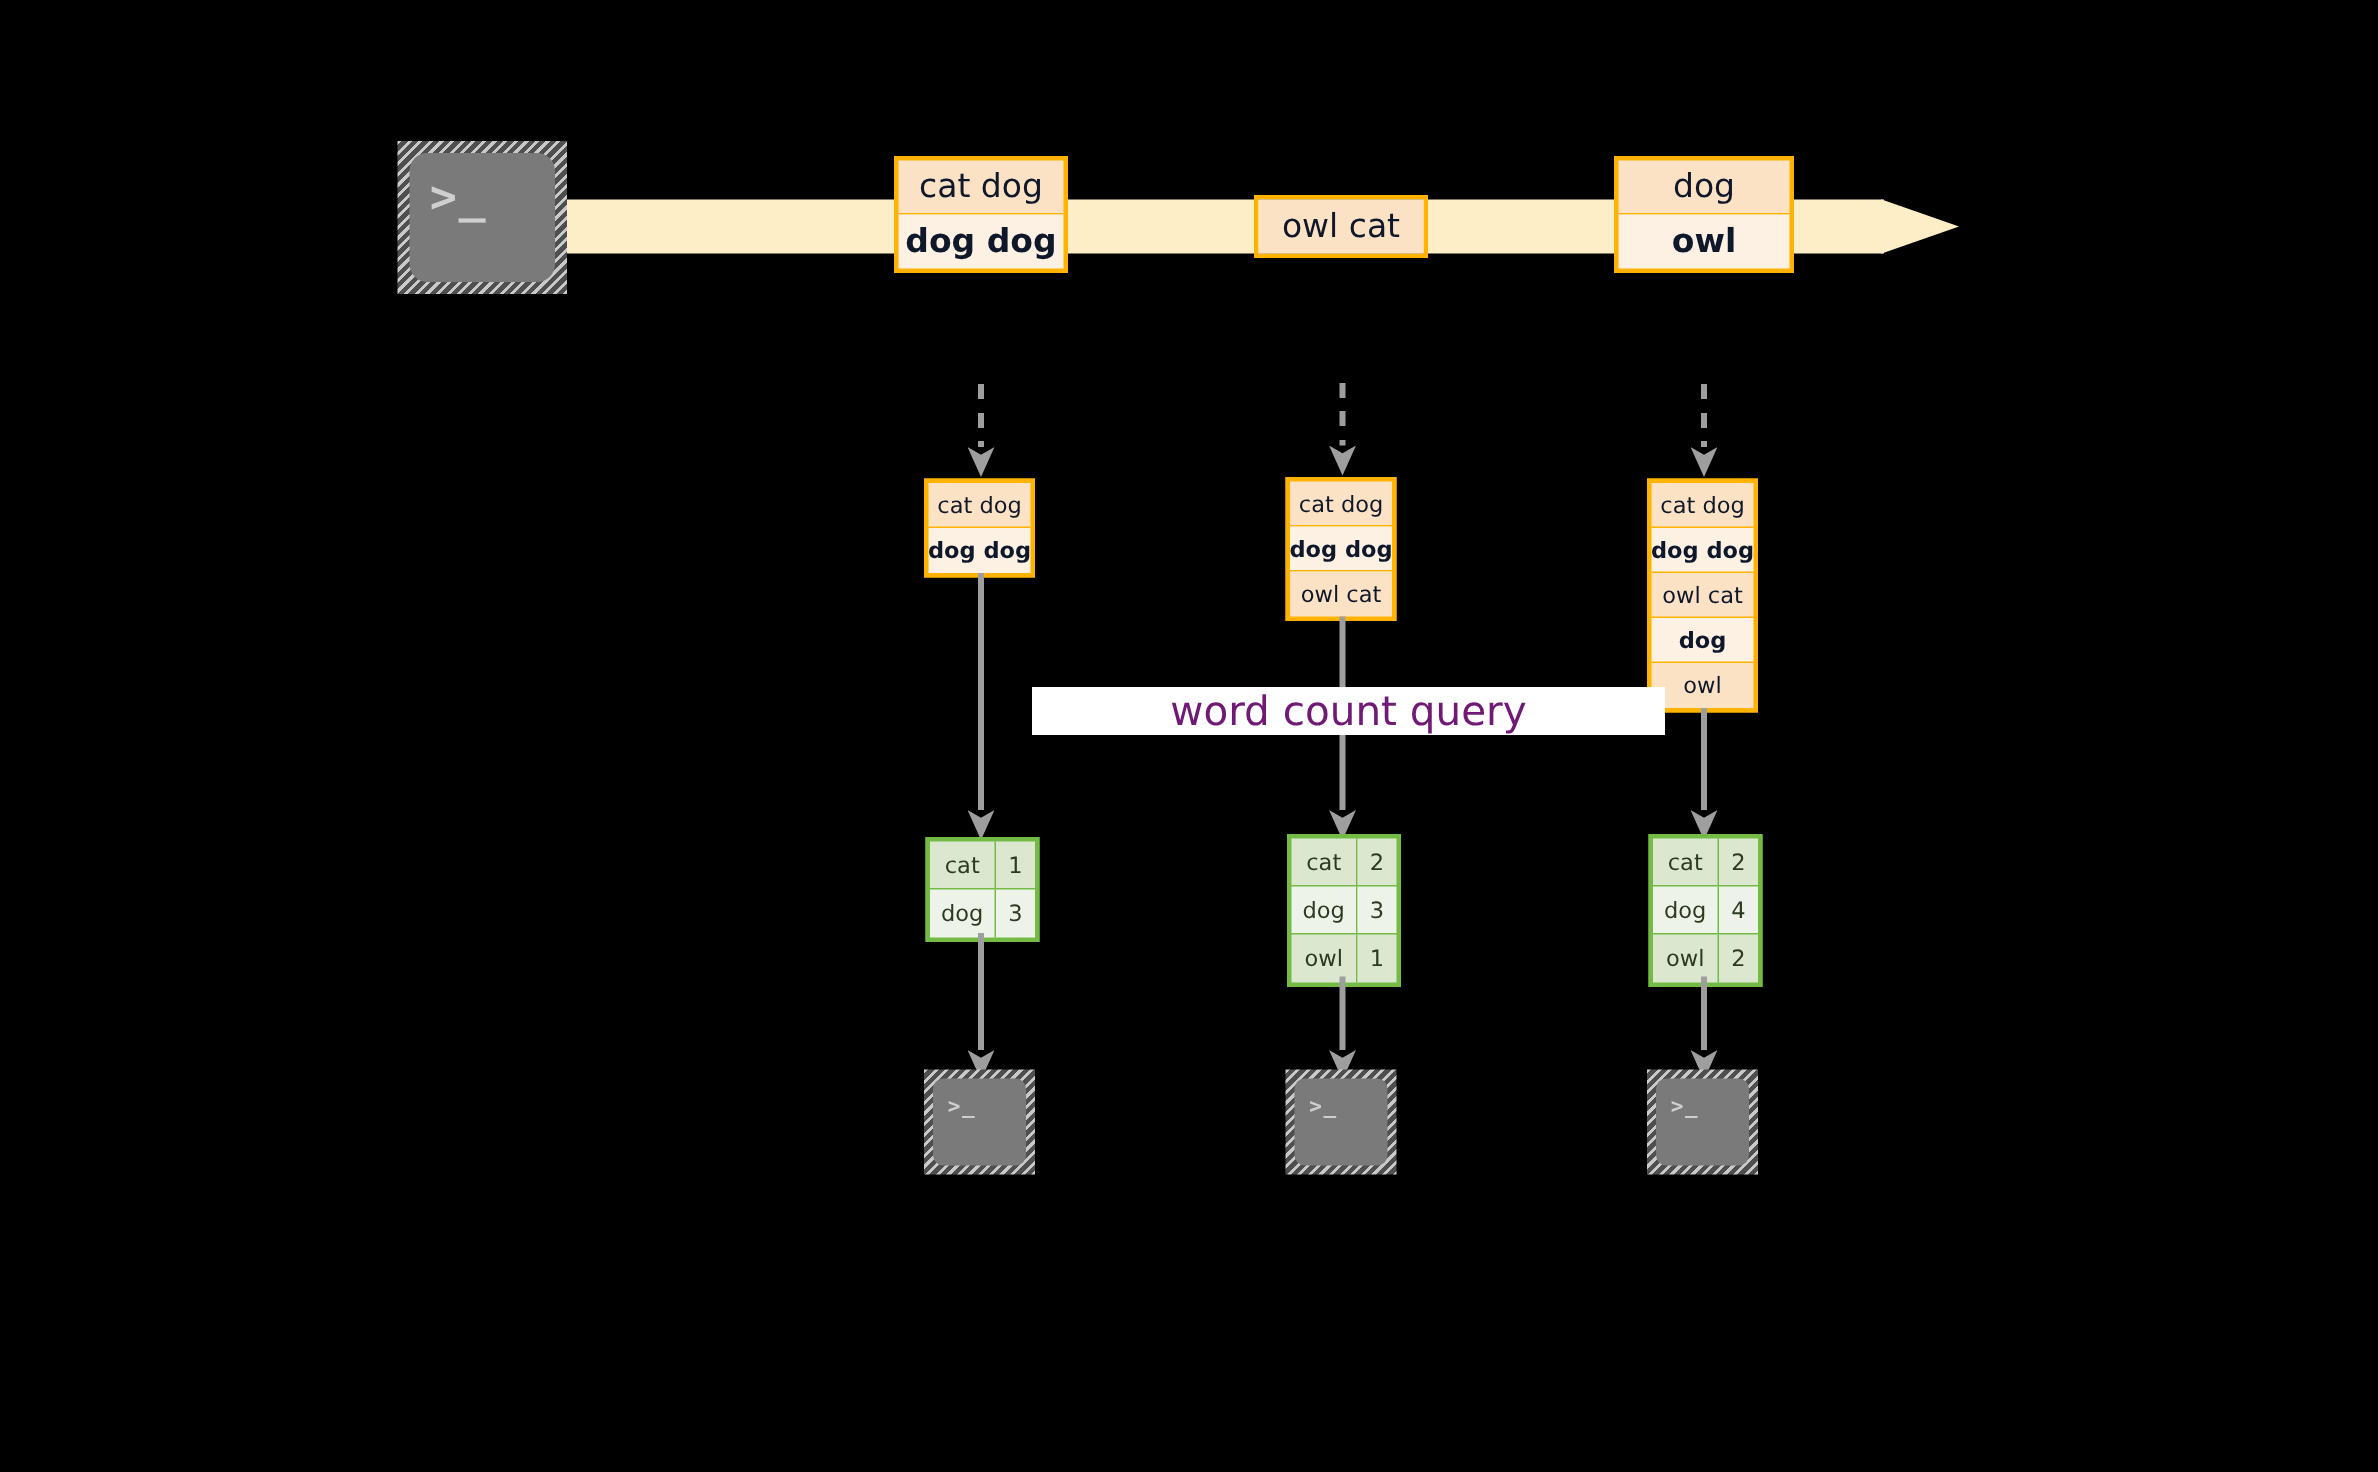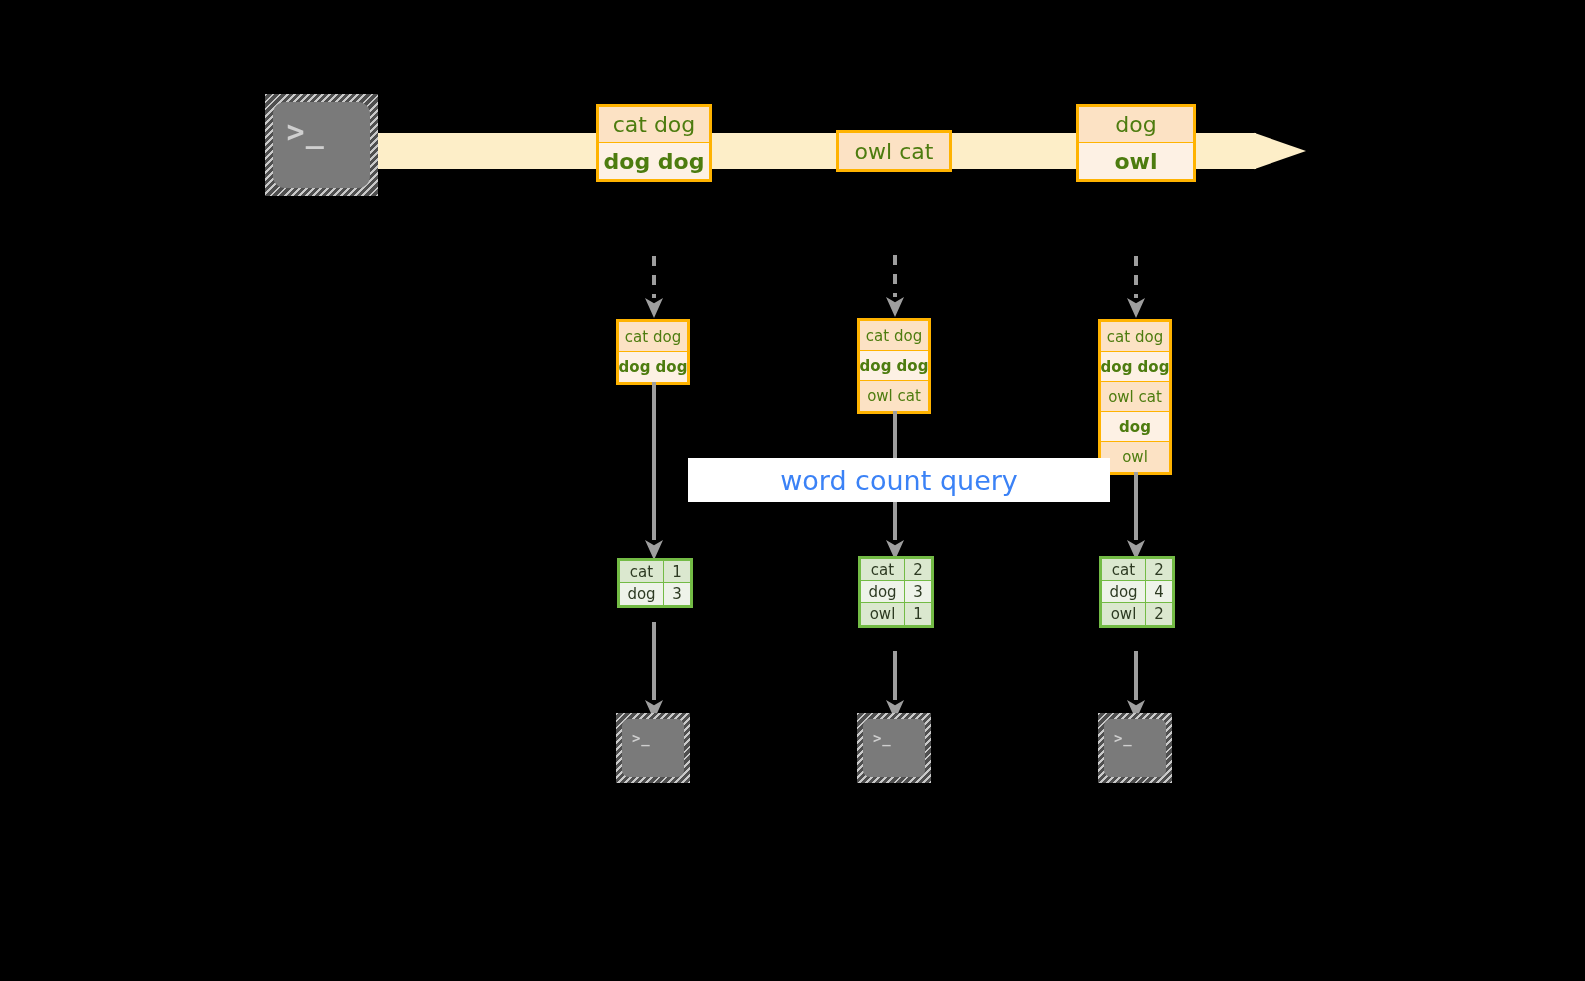--- a/index.html
+++ b/index.html
@@ -76,21 +76,21 @@
   
   .rec-table {
     position: absolute;
     border: 3px solid #ffb300;
     background: #ffb300;
     display: flex;
     flex-direction: column;
   }
   .rec-cell {
     font-size: 18px;
-    color: #4d7c0f;
+    color: #0f172a;
     display: flex;
     align-items: center;
     justify-content: center;
     border-bottom: 1px solid #ffb300;
     white-space: nowrap;
   }
   .rec-cell:last-child { border-bottom: none; }
   .rec-cell.shade-a { background: #fce2c4; }
   .rec-cell.shade-b { background: #fdf1e4; font-weight: bold; }
 
@@ -109,21 +109,21 @@
   
   .cnt-table {
     position: absolute;
     border: 3px solid #73bb45;
     background: #73bb45;
     display: flex;
     flex-direction: column;
   }
   .cnt-row {
     display: flex;
-    height: 22px;
+    height: 32px;
     border-bottom: 1px solid #73bb45;
   }
   .cnt-row:last-child { border-bottom: none; }
   .cnt-word, .cnt-num {
     font-size: 15px;
     color: #2d3a22;
     display: flex;
     align-items: center;
     justify-content: center;
   }
@@ -153,23 +153,23 @@
     left: -7px;
     width: 18px; height: 20px;
     background: #9e9e9e;
     clip-path: polygon(50% 100%, 0 0, 50% 26%, 100% 0);
   }
 
   
   #query-label {
     position: absolute;
     left: 688px; top: 458px;
-    width: 422px; height: 44px;
+    width: 422px; height: 32px;
     background: #ffffff;
-    color: #3b82f6;
+    color: #701a75;
     font-size: 27px;
     display: flex;
     align-items: center;
     justify-content: center;
     white-space: nowrap;
   }
 </style>
 </head>
 <body>
 

